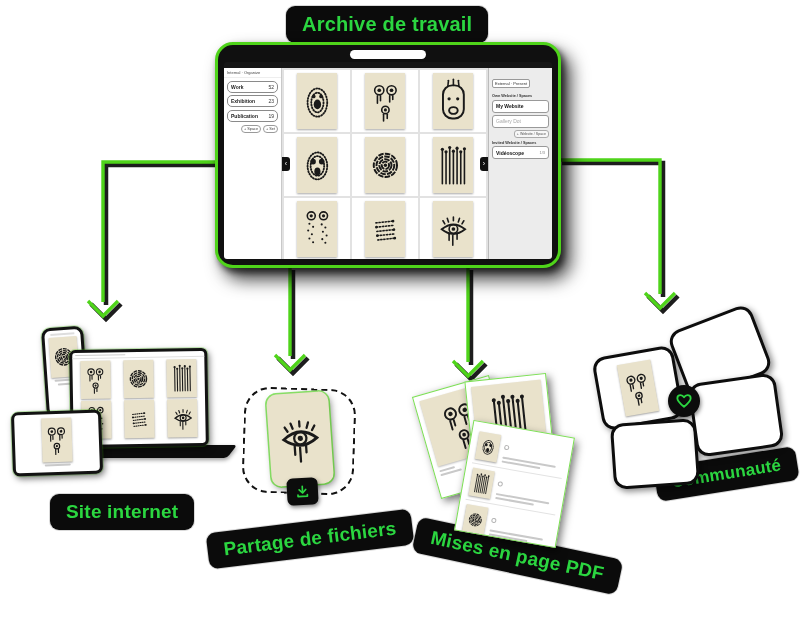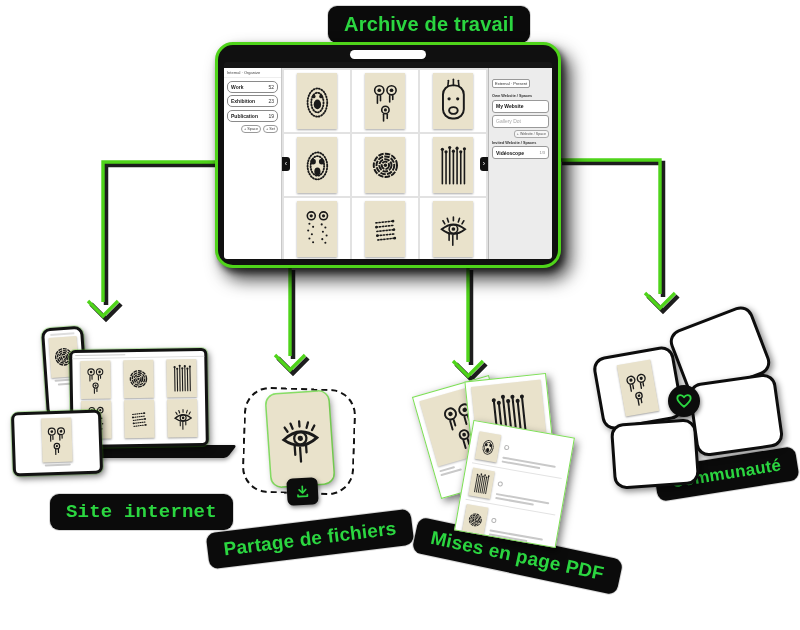--- a/index.html
+++ b/index.html
@@ -124,25 +124,25 @@
     box-shadow:2px 3px 6px rgba(0,0,0,.45); display:flex; align-items:center; justify-content:center;}
   .card-tr{left:676px; top:316px; width:88px; height:72px; transform:rotate(-21deg); z-index:1;}
   .card-l {left:597px; top:351px; width:82px; height:74px; transform:rotate(-10deg); z-index:2;}
   .card-r {left:692px; top:378px; width:88px; height:74px; transform:rotate(-8deg); z-index:3;}
   .card-b {left:612px; top:421px; width:86px; height:66px; transform:rotate(-4deg); z-index:2;}
   .card-l .paper{width:34px; height:52px;}
   .heart-chip{position:absolute; left:668px; top:385px; width:32px; height:32px; background:#0c0c0c;
     border-radius:50%; z-index:5; display:flex; align-items:center; justify-content:center;
     box-shadow:1px 2px 4px rgba(0,0,0,.5);}
 
-  .badge-site{left:50px; top:494px;font-family:Liberation Mono, monospace;}
+  .badge-site{left:50px; top:494px;}
   .badge-share{left:207px; top:521px;}
   .badge-pdf{left:413px; top:538px;}
   .badge-comm{left:655px; top:457px;}
-  .badge-archive{left:286px; top:6px; font-size:20px;margin-left:42px;}
+  .badge-archive{left:286px; top:6px; font-size:20px;}
 
   
   .ln{fill:none; stroke:#1a1a1a; stroke-width:2.6; stroke-linecap:round;}
   .ln3{fill:none; stroke:#1a1a1a; stroke-width:3.2; stroke-linecap:round;}
   .dash1{fill:none; stroke:#1a1a1a; stroke-width:3; stroke-dasharray:1.5 3; stroke-linecap:round;}
   .dashSp{fill:none; stroke:#1a1a1a; stroke-width:3.2; stroke-dasharray:9 2;}
 </style>
 </head>
 <body>
 

